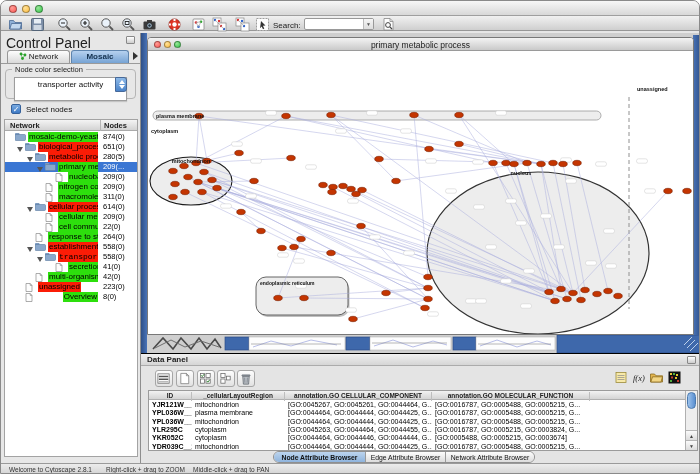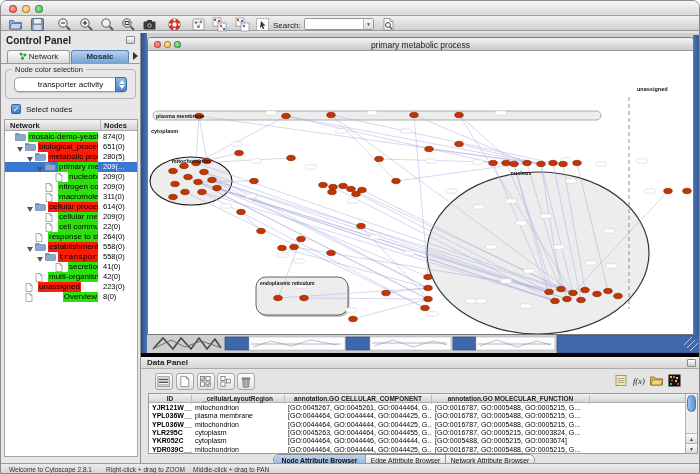--- a/index.html
+++ b/index.html
@@ -25,39 +25,39 @@
   .search-label{position:absolute;left:272px;top:5px;font-size:8px;color:#222}
   .search-combo{position:absolute;left:303px;top:2px;width:70px;height:12px;background:#fff;
     border:1px solid #999;border-radius:2px}
   .search-combo .arr{position:absolute;right:0;top:0;width:10px;height:10px;
     border-left:1px solid #bbb;background:linear-gradient(#f5f5f5,#ddd);
     font-size:5px;color:#555;text-align:center;line-height:10px}
   
   .cpanel{position:absolute;left:0;top:32px;width:140px;height:430px;background:#e7e7e7;
     border-right:1px solid #8e8e8e}
   .cp-head{position:absolute;left:0;top:0;width:100%;height:14px}
-  .cp-head .t{position:absolute;left:5px;top:2px;font-size:10px;font-weight:bold;color:#222}
+  .cp-head .t{position:absolute;left:5px;top:2px;font-size:14px;font-weight:normal;color:#222}
   .float-ic{position:absolute;right:5px;top:3px;width:9px;height:8px;border:1px solid #888;
     border-radius:1px;background:linear-gradient(#fff,#ccc)}
   .cp-tabs{position:absolute;left:0;top:15px;width:100%;height:16px;border-bottom:1px solid #9a9a9a}
   .cp-tab{position:absolute;top:2px;height:13px;border:1px solid #979797;border-bottom:none;
     border-radius:3px 3px 0 0;font-size:8px;color:#222;text-align:center;line-height:12px;
     background:linear-gradient(#fdfdfd,#d9d9d9)}
   .cp-tab.net{left:6px;width:63px}
   .cp-tab.net svg{vertical-align:-1px;margin-right:2px}
   .cp-tab.sel{left:70px;width:58px;background:linear-gradient(#b6d1ef,#76a3d4);
     border-color:#5e84ad;font-weight:bold;color:#14314f}
   .cp-more{position:absolute;right:2px;top:4px;width:0;height:0;border-left:5px solid #333;
     border-top:4px solid transparent;border-bottom:4px solid transparent}
   .groupbox{position:absolute;left:4px;top:36px;width:131px;height:30px;
     border:1px solid #b5b5b5;border-radius:4px}
   .groupbox .legend{position:absolute;left:6px;top:-5px;background:#e7e7e7;padding:0 3px;
     font-size:7.5px;color:#222}
-  .combo{position:absolute;left:8px;top:7px;width:113px;height:15px;background:#fff;
-    border:1px solid #9d9d9d;border-radius:5px;font-size:8px;color:#111;line-height:13px;
+  .combo{position:absolute;left:8px;top:7px;width:113px;height:24px;background:#fff;
+    border:1px solid #9d9d9d;border-radius:0;font-size:8px;color:#111;line-height:13px;
     text-align:center;box-shadow:0 1px 1px rgba(0,0,0,.15)}
   .combo .step{position:absolute;right:-1px;top:-1px;width:12px;height:15px;border-radius:0 3px 3px 0;
     background:linear-gradient(#8db9e8,#4a83c9);border:1px solid #46699a}
   .combo .step i{position:absolute;left:3px;width:0;height:0;border-left:3px solid transparent;
     border-right:3px solid transparent}
   .combo .step .up{top:2px;border-bottom:4px solid #fff}
   .combo .step .dn{bottom:2px;border-top:4px solid #fff}
   .chkrow{position:absolute;left:10px;top:71px;height:11px;font-size:8px;color:#111}
   .chk{position:absolute;left:0;top:0;width:10px;height:10px;border-radius:2px;
     background:linear-gradient(#79abe2,#3d79c4);border:1px solid #35619b;color:#fff;
@@ -89,21 +89,21 @@
   .netwin{position:absolute;left:6px;top:4px;width:547px;height:298px;background:#fff;
     border:1px solid #787878;border-radius:4px 4px 0 0}
   .netwin .nt{position:absolute;left:0;top:0;width:100%;height:13px;border-radius:3px 3px 0 0;
     background:linear-gradient(#f3f3f3,#c9c9c9);border-bottom:1px solid #9a9a9a}
   .netwin .nt .title{position:absolute;left:0;right:0;top:2px;text-align:center;font-size:8.5px;
     font-weight:normal;color:#222}
   #graph{position:absolute;left:0;top:13px;width:545px;height:283px;overflow:hidden;background:#fff}
   #ministrip{position:absolute;left:0;top:302px;width:560px;height:18px}
   
   .dpanel{position:absolute;left:140px;top:352px;width:560px;height:110px;background:#e4e4e4;
-    border-top:4px solid #000000}
+    border-top:1px solid #000000}
   .dp-head{position:absolute;left:0;top:0;width:100%;height:12px;
     background:linear-gradient(#f0f0f0,#d5d5d5);border-bottom:1px solid #ababab}
   .dp-head .t{position:absolute;left:6px;top:1px;font-size:8px;font-weight:bold;color:#222}
   .dpbtn{position:absolute;top:16px;width:18px;height:17px;background:linear-gradient(#fdfdfd,#e2e2e2);
     border:1px solid #a6a6a6;border-radius:3px}
   .dpbtn svg{position:absolute;left:1px;top:1px}
   .dptool-r{position:absolute;top:16px;width:16px;height:16px}
   .dtable{position:absolute;left:7px;top:36px;width:550px;height:61px;background:#fff;
     border:1px solid #9b9b9b}
   .dt-head{position:absolute;left:0;top:0;right:12px;height:9px;

